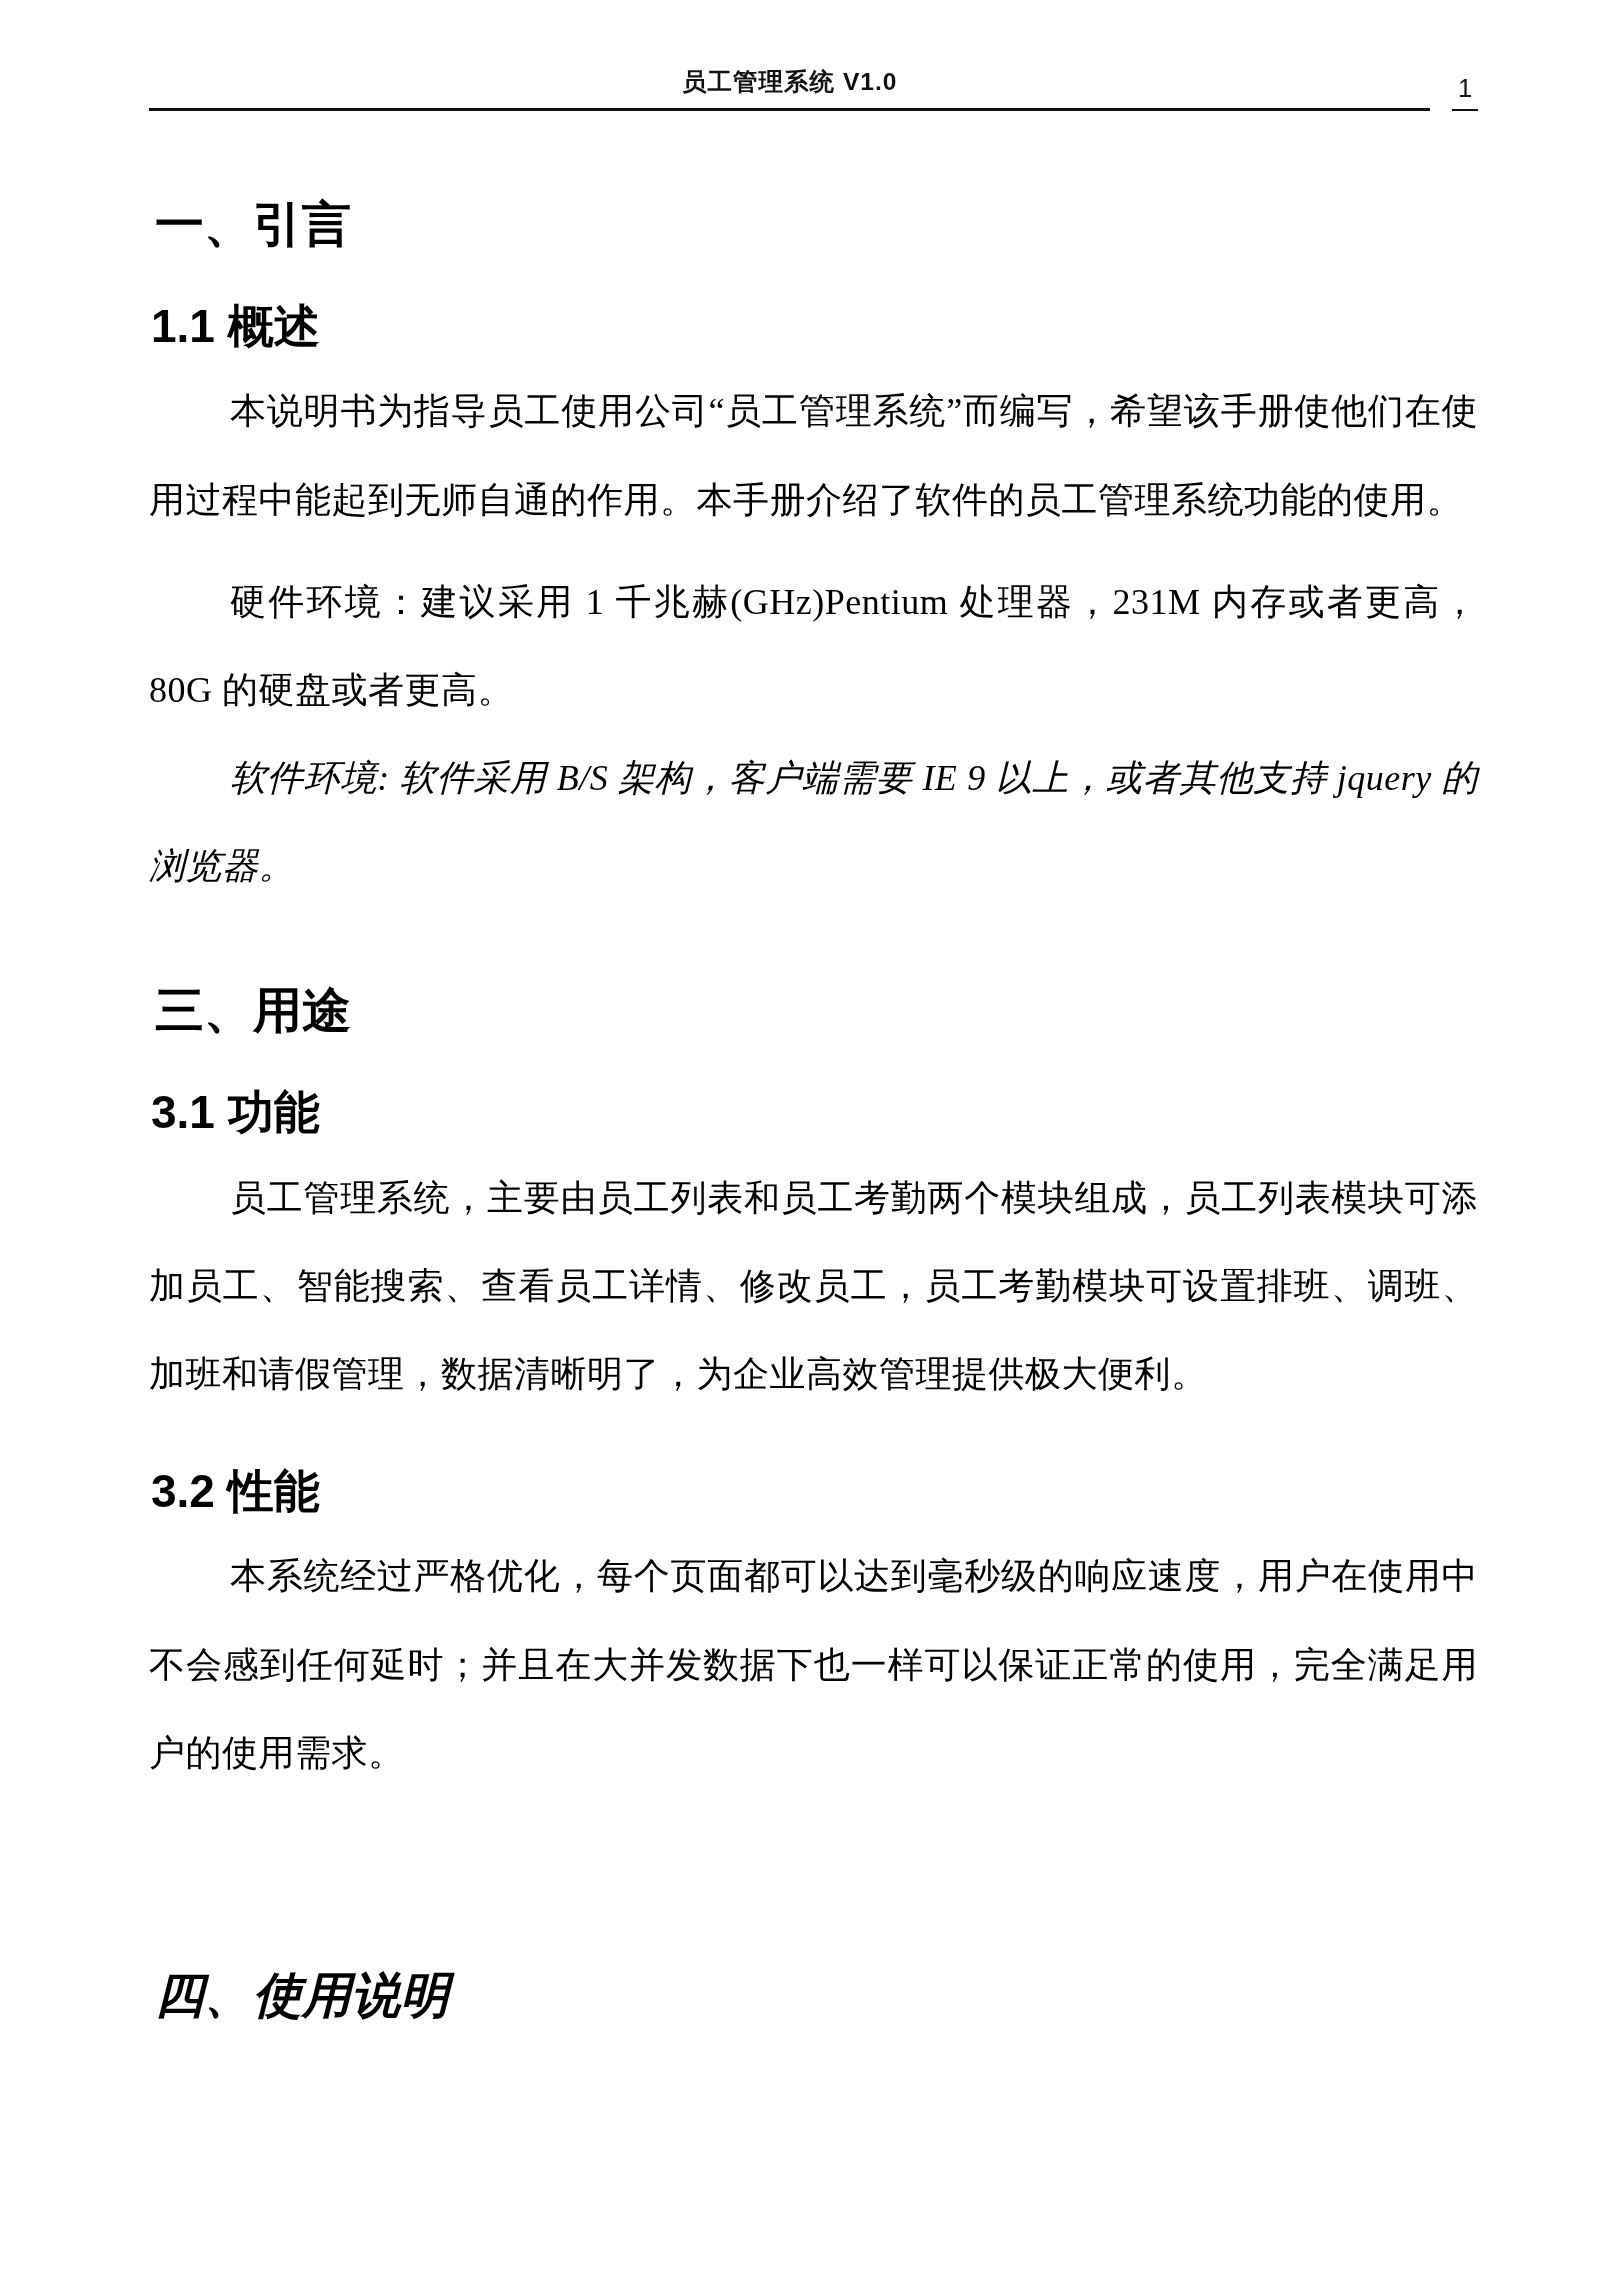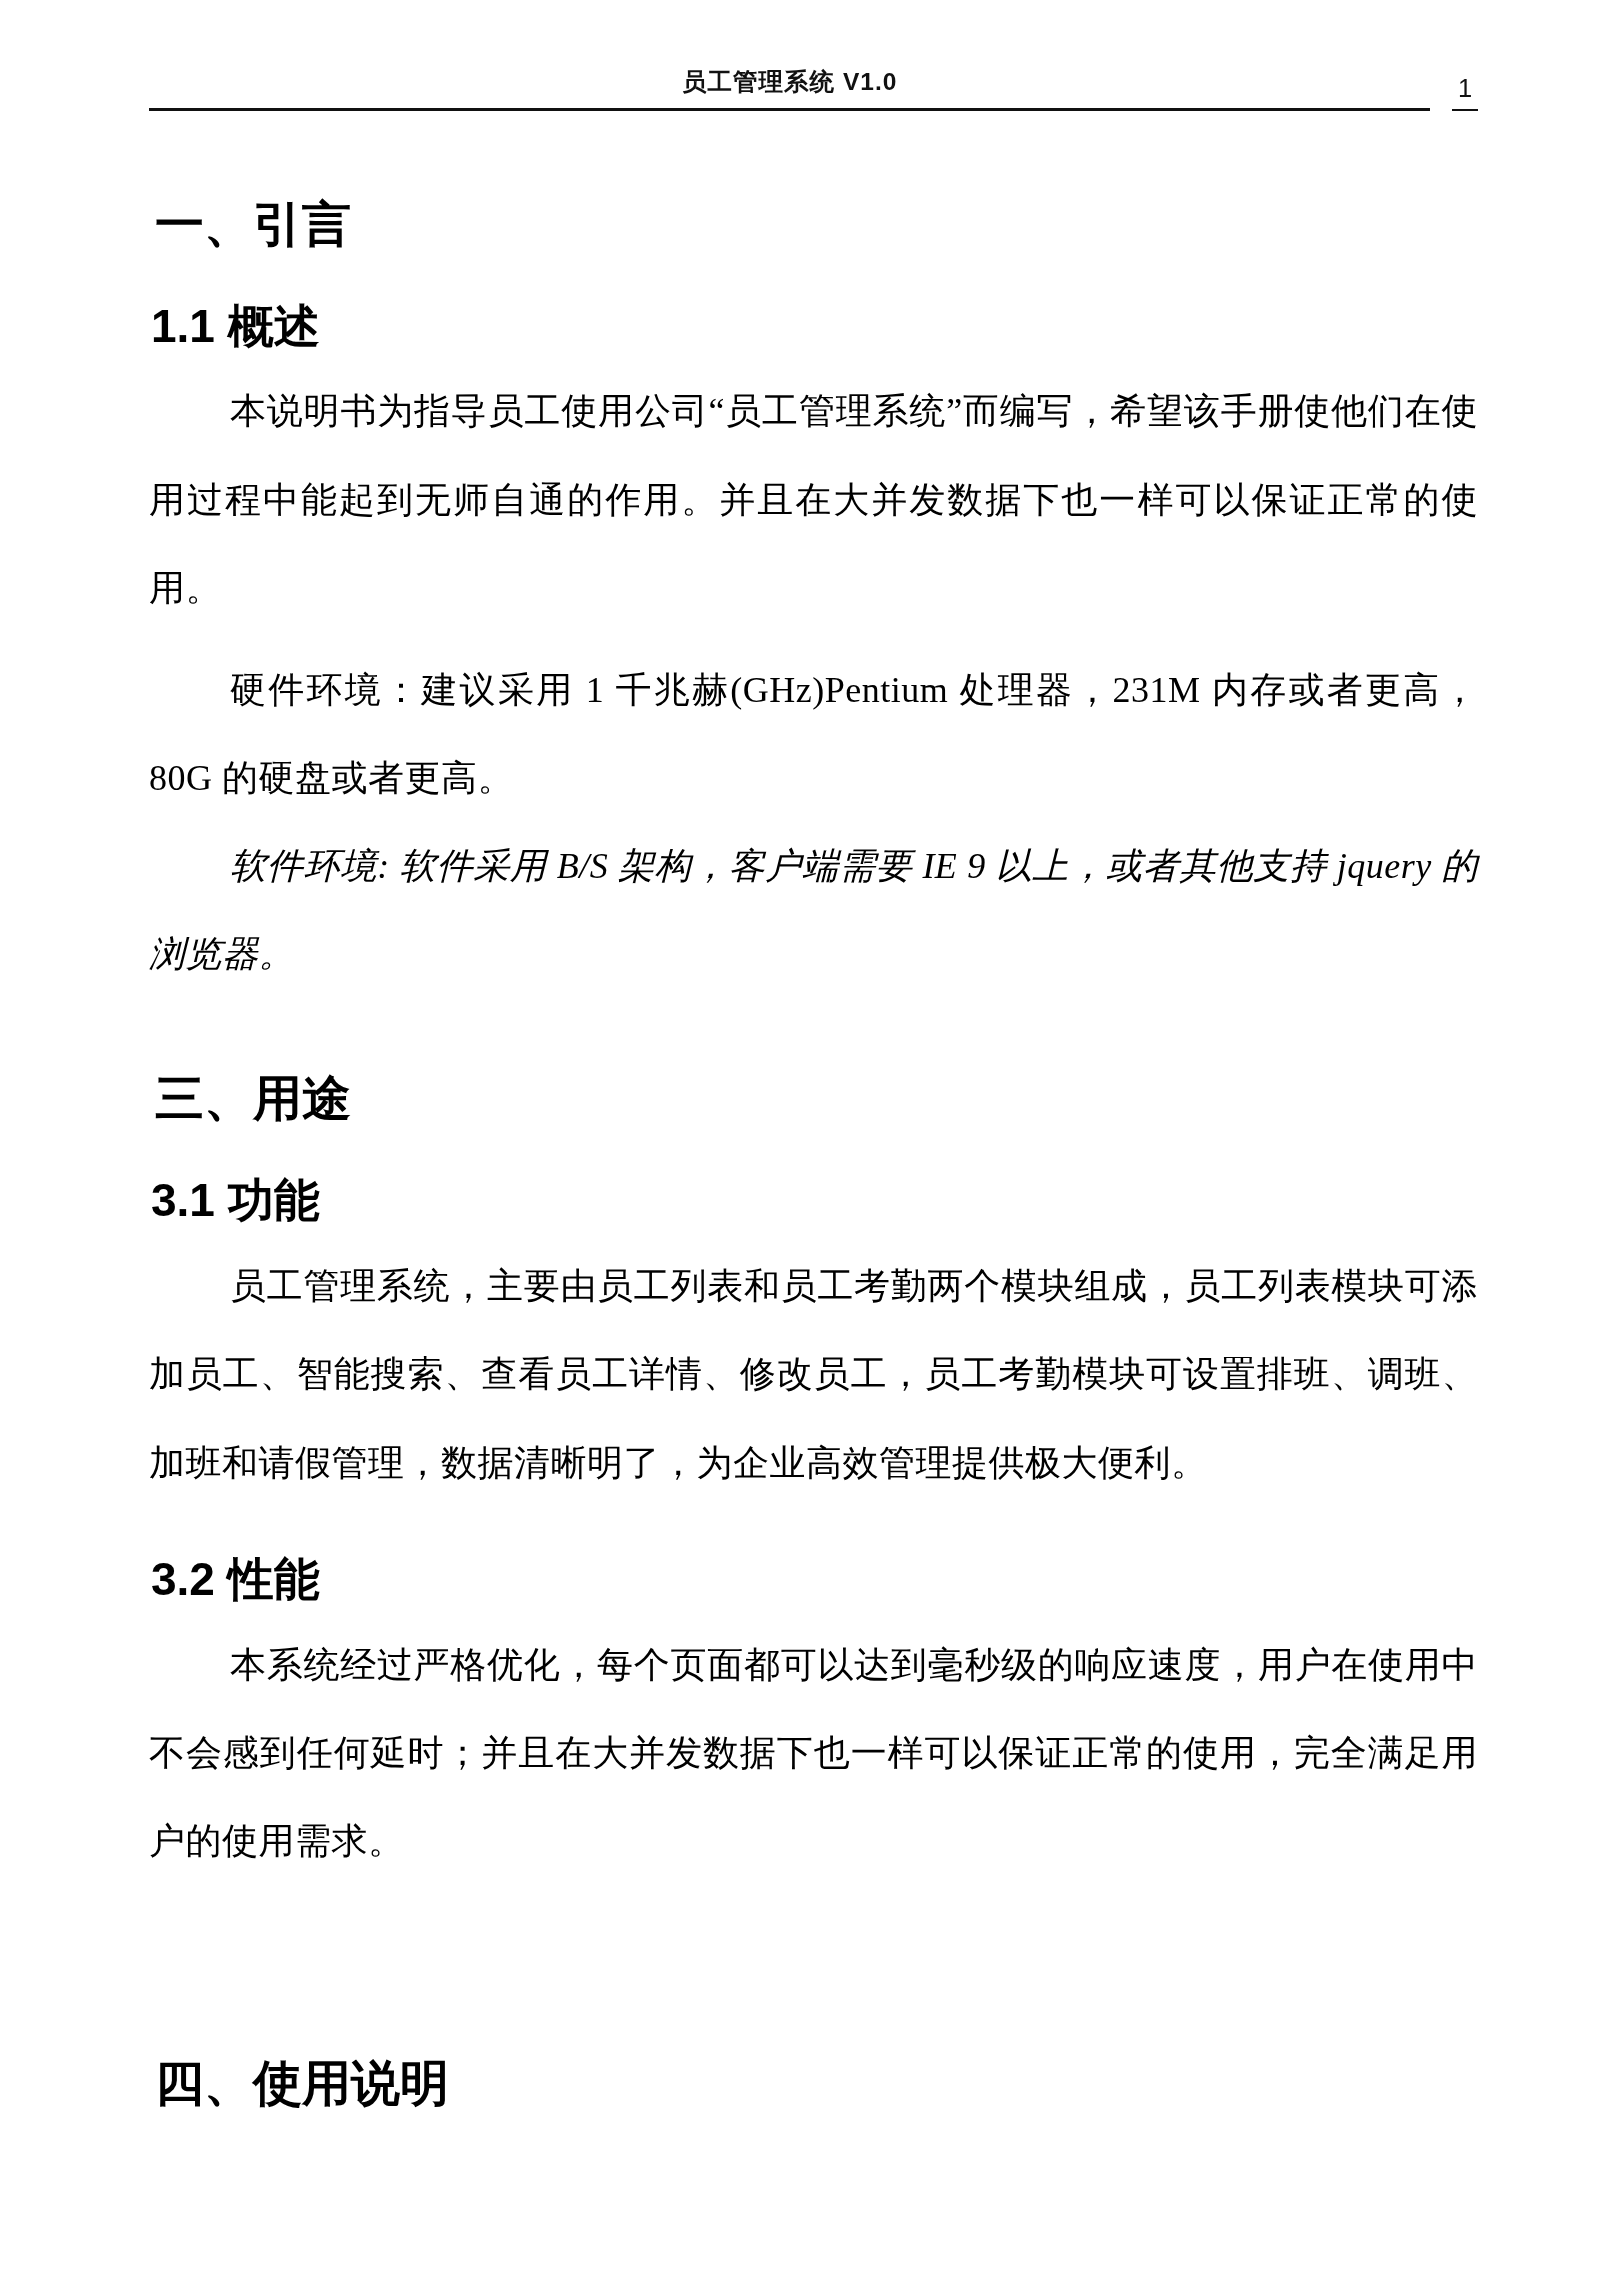--- a/index.html
+++ b/index.html
@@ -56,21 +56,21 @@
   h1 {
     font-size: 49px;
     margin: 84px 0 0 5.9px;
   }
   h2 {
     font-size: 46px;
     margin: 45px 0 0 2px;
   }
   h1.h1-tight { margin-top: 71px; }
   h1.h1-after-p { margin-top: 76px; }
-  h1.h1-last { margin-top: 169px; }
+  h1.h1-last { margin-top: 169px; font-style: italic; }
   
   p.body-text {
     font-size: 36px;
     line-height: 2.45;
     margin: 13.7px 0 0 0;
     text-indent: 2.25em;
     text-align: justify;
     letter-spacing: 0.5px;
     color: #000000;
   }
@@ -85,21 +85,21 @@
     <div class="header-rule">
       <span class="header-title">员工管理系统 V1.0</span>
     </div>
     <div class="page-number">1</div>
   </div>
 
   <h1>一、引言</h1>
 
   <h2>1.1 概述</h2>
 
-  <p class="body-text">本说明书为指导员工使用公司“员工管理系统”而编写，希望该手册使他们在使用过程中能起到无师自通的作用。并且在大并发数据下也一样可以保证正常的使用。</p>
+  <p class="body-text">本说明书为指导员工使用公司“员工管理系统”而编写，希望该手册使他们在使用过程中能起到无师自通的作用。本手册介绍了软件的员工管理系统功能的使用。</p>
 
 
   <p class="body-text">硬件环境：建议采用 1 千兆赫(GHz)Pentium 处理器，231M 内存或者更高，80G 的硬盘或者更高。</p>
 
   <p class="body-text joined">软件环境: 软件采用 B/S 架构，客户端需要 IE 9 以上，或者其他支持 jquery 的浏览器。</p>
 
   <h1 class="h1-tight">三、用途</h1>
 
   <h2>3.1 功能</h2>
 

